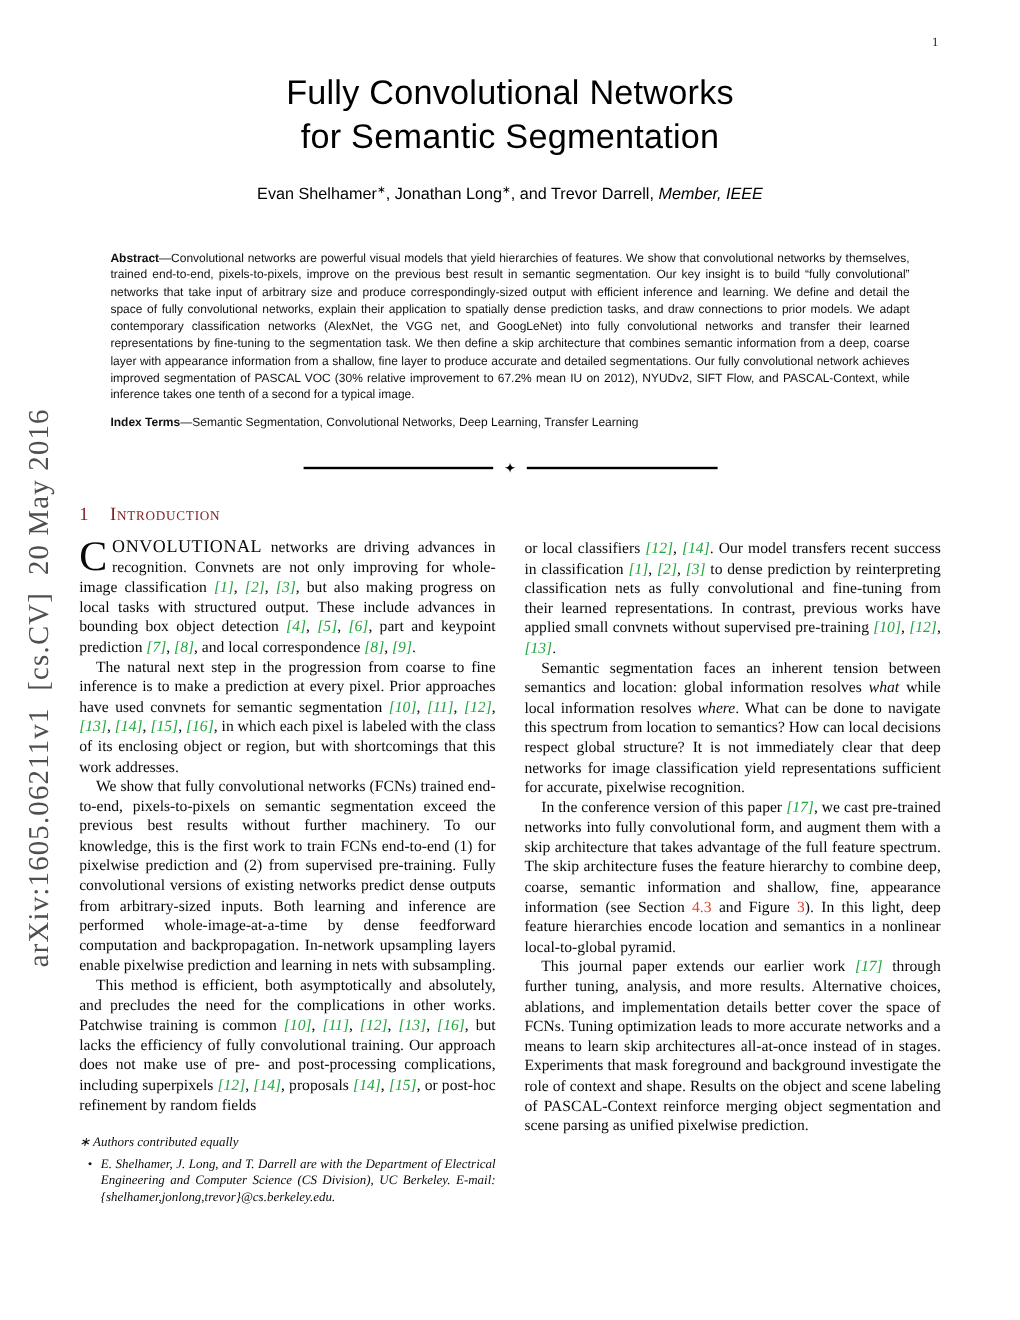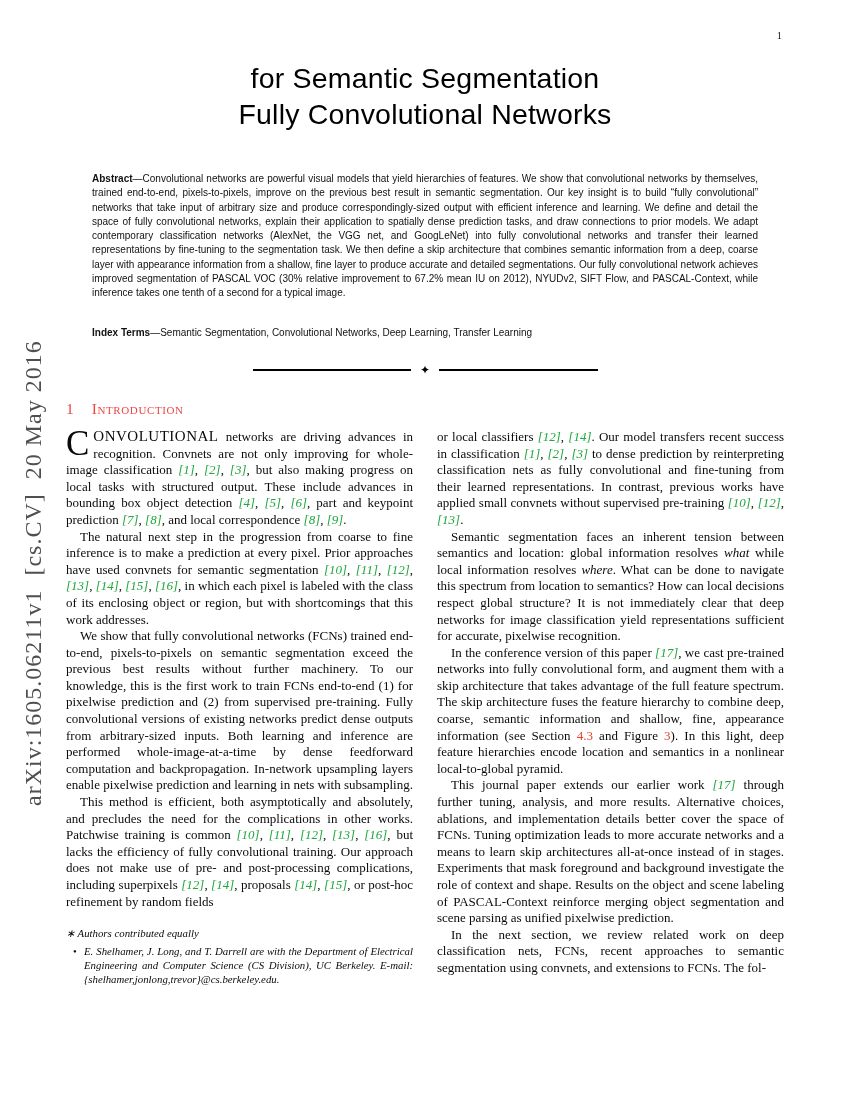--- a/index.html
+++ b/index.html
@@ -26,36 +26,36 @@
   .authors {
     margin-top:22px; text-align:center;
     font-family:"Liberation Sans", sans-serif; font-size:13.5px; color:#000;
   }
   .abstract-block, .index-terms {
     width:666px; margin:0 auto; text-align:justify;
     font-family:"Liberation Sans", sans-serif;
     font-size:10px; line-height:14.3px; color:#111;
   }
   .abstract-block { margin-top:40px; }
-  .index-terms { margin-top:25px; }
+  .index-terms { margin-top:8px; }
   .divider {
     width:345px; margin:24px auto 0;
     display:flex; align-items:center; justify-content:center;
   }
   .divider .line { flex:1; height:1.6px; background:#000; }
   .divider .diamond { margin:0 9px; font-size:12px; line-height:1; color:#000; }
   .columns {
     display:flex; gap:24px; padding:0 66px; margin-top:22px;
     font-family:"Liberation Serif", serif; font-size:13px; line-height:16.6px;
   }
   .col { flex:1; min-width:0; text-align:justify; }
   .col-right { padding-top:31px; }
   h2.section {
     font-family:"Liberation Serif", serif; font-weight:normal;
-    font-size:15.5px; line-height:18px; margin:2px 0 10px 0; color:#ef4444;
+    font-size:15.5px; line-height:18px; margin:2px 0 10px 0; color:#7f1d1d;
   }
   h2.section .section-number { margin-right:18px; }
   h2.section .section-title { font-variant:small-caps; letter-spacing:0.6px; }
   .col p { text-indent:14px; }
   .col p.first { text-indent:0; }
   .drop-cap {
     float:left; font-size:35px; line-height:29px;
     padding:1px 4px 0 0; font-family:"Liberation Serif", serif;
   }
   .sc { font-size:15px; letter-spacing:0.5px; }
@@ -73,24 +73,25 @@
 </head>
 <body>
 
 <div class="page">
 
   <div class="arxiv-stamp">arXiv:1605.06211v1  [cs.CV]  20 May 2016</div>
 
   <div class="page-number">1</div>
 
   <div class="title-block">
+    <div>Fully Convolutional Networks</div>
     <div>for Semantic Segmentation</div>
-    <div>Fully Convolutional Networks</div>
   </div>
 
+  <div class="authors"><span>Evan Shelhamer</span><span class="sup">∗</span><span>, Jonathan Long</span><span class="sup">∗</span><span>, and Trevor Darrell, </span><span class="i">Member, IEEE</span></div>
 
   <div class="abstract-block"><span class="b">Abstract</span><span>—Convolutional networks are powerful visual models that yield hierarchies of features. We show that convolutional networks by themselves, trained end-to-end, pixels-to-pixels, improve on the previous best result in semantic segmentation. Our key insight is to build “fully convolutional” networks that take input of arbitrary size and produce correspondingly-sized output with efficient inference and learning. We define and detail the space of fully convolutional networks, explain their application to spatially dense prediction tasks, and draw connections to prior models. We adapt contemporary classification networks (AlexNet, the VGG net, and GoogLeNet) into fully convolutional networks and transfer their learned representations by fine-tuning to the segmentation task. We then define a skip architecture that combines semantic information from a deep, coarse layer with appearance information from a shallow, fine layer to produce accurate and detailed segmentations. Our fully convolutional network achieves improved segmentation of PASCAL VOC (30% relative improvement to 67.2% mean IU on 2012), NYUDv2, SIFT Flow, and PASCAL-Context, while inference takes one tenth of a second for a typical image.</span></div>
 
   <div class="index-terms"><span class="b">Index Terms</span><span>—Semantic Segmentation, Convolutional Networks, Deep Learning, Transfer Learning</span></div>
 
   <div class="divider">
     <div class="line"></div>
     <div class="diamond">✦</div>
     <div class="line"></div>
   </div>
@@ -113,18 +114,17 @@
           <span class="fn-text"><span>E. Shelhamer, J. Long, and T. Darrell are with the Department of Electrical Engineering and Computer Science (CS Division), UC Berkeley. E-mail: {shelhamer,jonlong,trevor}@cs.berkeley.edu.</span></span>
         </div>
       </div>
     </div>
 
     <div class="col col-right">
       <p class="first"><span>or local classifiers </span><span class="cite">[12]</span><span>, </span><span class="cite">[14]</span><span>. Our model transfers recent success in classification </span><span class="cite">[1]</span><span>, </span><span class="cite">[2]</span><span>, </span><span class="cite">[3]</span><span> to dense prediction by reinterpreting classification nets as fully convolutional and fine-tuning from their learned representations. In contrast, previous works have applied small convnets without supervised pre-training </span><span class="cite">[10]</span><span>, </span><span class="cite">[12]</span><span>, </span><span class="cite">[13]</span><span>.</span></p>
       <p><span>Semantic segmentation faces an inherent tension between semantics and location: global information resolves </span><span class="i">what</span><span> while local information resolves </span><span class="i">where</span><span>. What can be done to navigate this spectrum from location to semantics? How can local decisions respect global structure? It is not immediately clear that deep networks for image classification yield representations sufficient for accurate, pixelwise recognition.</span></p>
       <p><span>In the conference version of this paper </span><span class="cite">[17]</span><span>, we cast pre-trained networks into fully convolutional form, and augment them with a skip architecture that takes advantage of the full feature spectrum. The skip architecture fuses the feature hierarchy to combine deep, coarse, semantic information and shallow, fine, appearance information (see Section </span><span class="ref">4.3</span><span> and Figure </span><span class="ref">3</span><span>). In this light, deep feature hierarchies encode location and semantics in a nonlinear local-to-global pyramid.</span></p>
       <p><span>This journal paper extends our earlier work </span><span class="cite">[17]</span><span> through further tuning, analysis, and more results. Alternative choices, ablations, and implementation details better cover the space of FCNs. Tuning optimization leads to more accurate networks and a means to learn skip architectures all-at-once instead of in stages. Experiments that mask foreground and background investigate the role of context and shape. Results on the object and scene labeling of PASCAL-Context reinforce merging object segmentation and scene parsing as unified pixelwise prediction.</span></p>
-      <p><span>In the next section, we review related work on deep classification nets, FCNs, recent approaches to semantic segmentation using convnets, and extensions to FCNs. The fol-</span></p>
     </div>
 
   </div>
 
 </div>
 
 </body></html>

